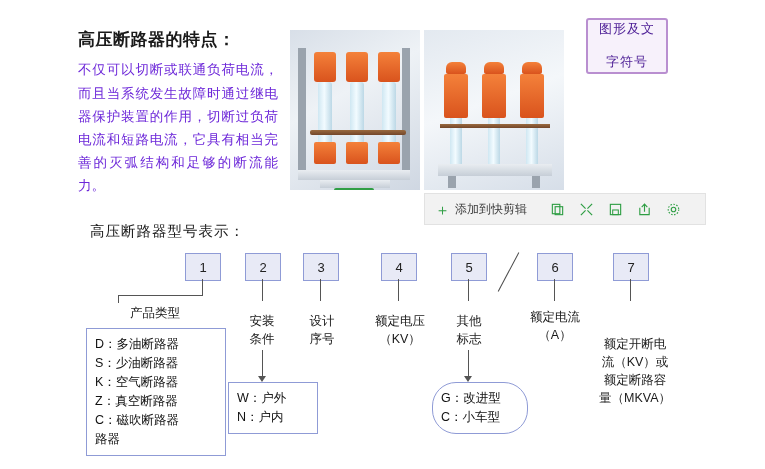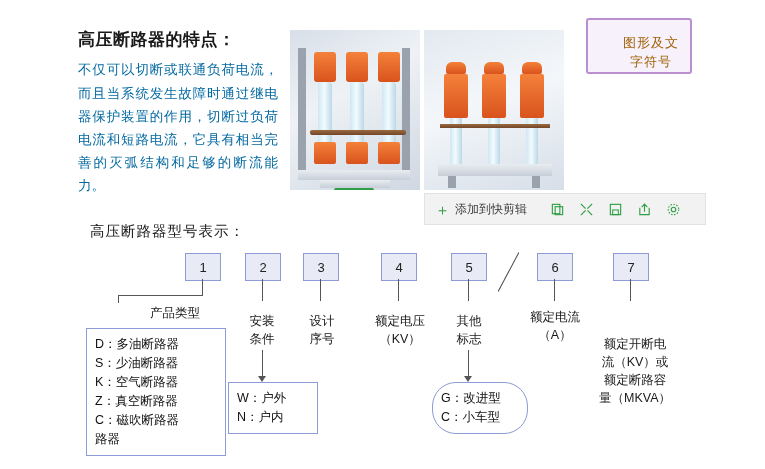--- a/index.html
+++ b/index.html
@@ -12,32 +12,31 @@
   }
   
   #title-block{
     position:absolute;left:78px;top:30px;width:200px;
   }
   #main-title{
     font-size:17px;font-weight:bold;color:#1a1a1a;
     letter-spacing:0.5px;margin:0 0 8px 0;line-height:1.2;
   }
   #body-text{
-    font-size:13.5px;color:#0369a1;line-height:1.72;
+    font-size:13.5px;color:#6d28d9;line-height:1.72;
     text-align:justify;
   }
   
   #stamp{
     position:absolute;left:586px;top:18px;width:78px;height:52px;
     border:2px solid #b98fd0;border-radius:3px;
     background:#f7f1fb;
-    display:flex;flex-direction:column;align-items:center;justify-content:flex-end;
-    color:#a16207;font-size:13px;line-height:1.45;letter-spacing:1px;
+    display:flex;flex-direction:column;align-items:center;justify-content:space-between;
+    color:#4c1d95;font-size:13px;line-height:1.45;letter-spacing:1px;
     font-family:"DejaVu Serif","Liberation Serif",serif;
-    padding-left:24px;
   }
   
   .photo{
     position:absolute;background:#e7ecf2;overflow:hidden;
   }
   #photo-left{left:290px;top:30px;width:130px;height:160px;
     background:linear-gradient(150deg,#d8dfe8 0%,#eef2f6 40%,#cfd7e2 100%);}
   #photo-right{left:424px;top:30px;width:140px;height:160px;
     background:linear-gradient(160deg,#e3e9f0 0%,#f4f7fa 45%,#d6dee8 100%);}
 
@@ -85,21 +84,21 @@
   .hline{position:absolute;height:1px;background:#555;}
   .arrowdown{
     position:absolute;width:0;height:0;
     border-left:4px solid transparent;border-right:4px solid transparent;
     border-top:6px solid #555;
   }
   .caption{
     position:absolute;font-size:12.5px;color:#1a1a1a;line-height:1.45;
     text-align:center;
   }
-  .caption.left{text-align:right;}
+  .caption.left{text-align:center;}
   .listbox{
     position:absolute;border:1px solid #8f9bd6;background:#fff;
     font-size:12.5px;color:#111;line-height:1.52;padding:6px 8px;
   }
   .slash{
     position:absolute;width:1px;height:44px;background:#4a4a4a;
     transform:rotate(28deg);transform-origin:center;
   }
 </style>
 </head>

